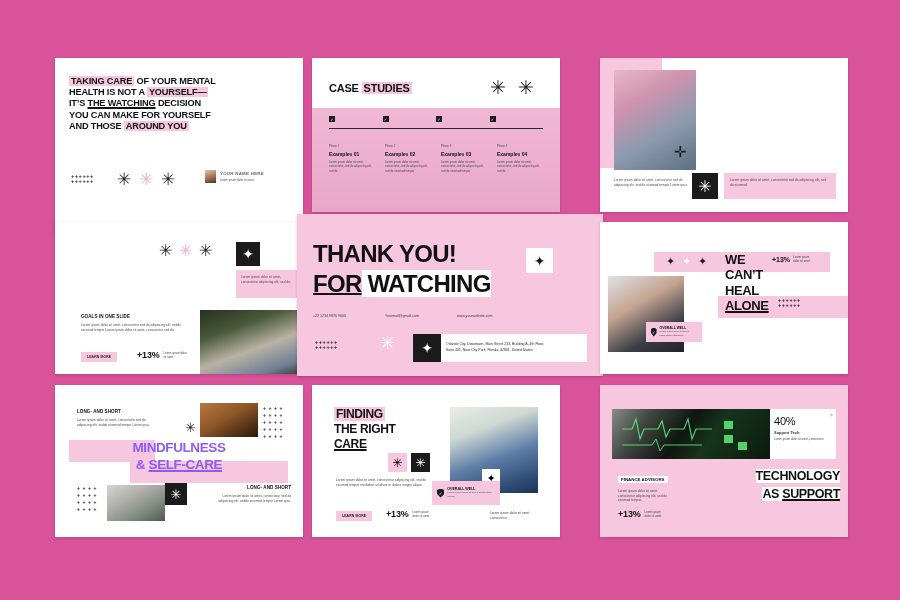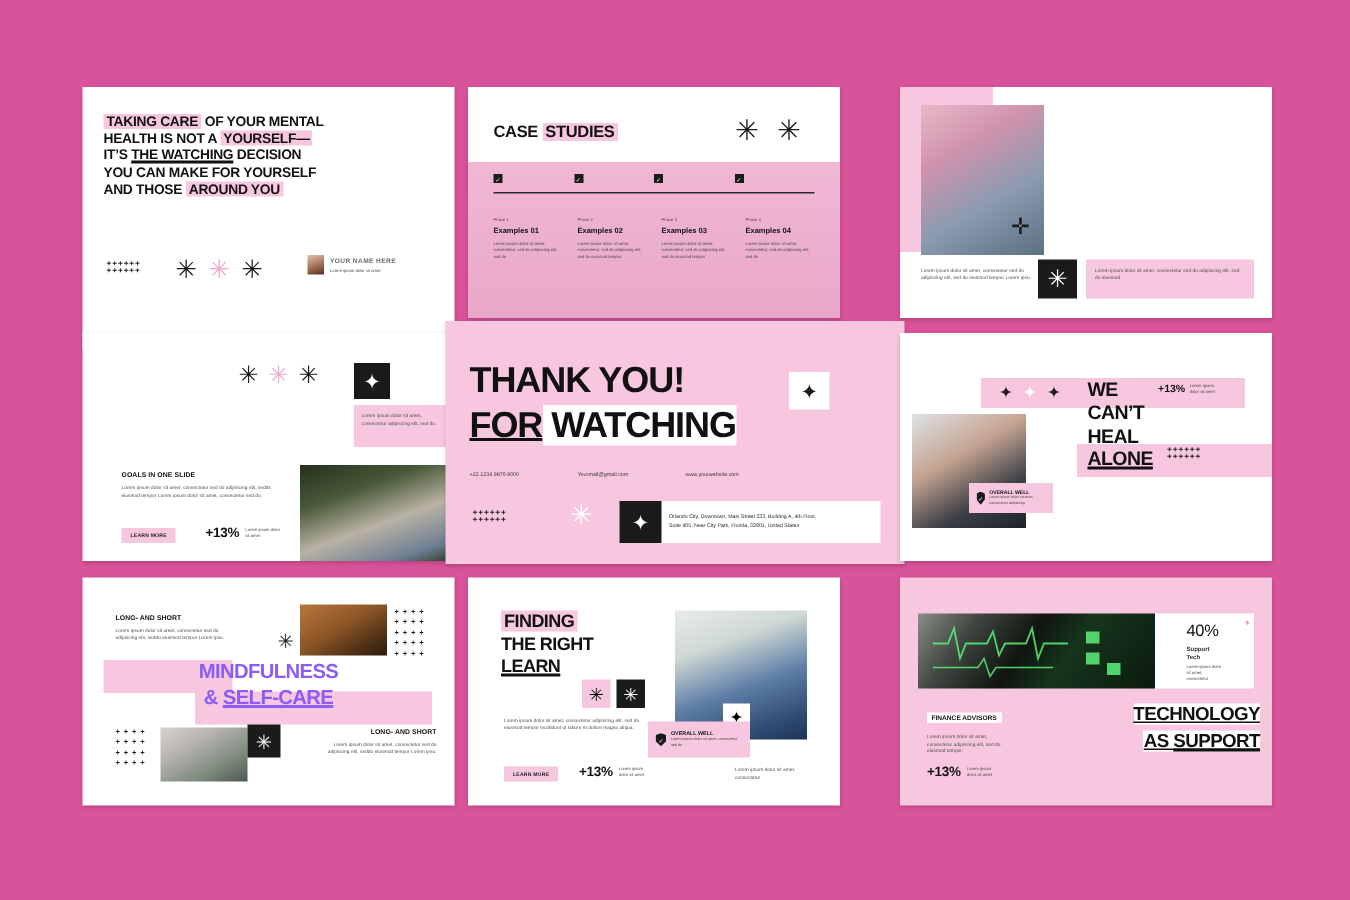--- a/index.html
+++ b/index.html
@@ -292,21 +292,21 @@
     <div style="position:absolute; left:160px; top:100px; width:76px; text-align:right;">
       <div class="lbl">LONG- AND SHORT</div>
       <div class="tiny" style="margin-top:4px;">Lorem ipsum dolor sit amet, consectetur sed do adipiscing elit, seddo eiusmod tempor Lorem ipsu.</div>
     </div>
   </div>
 
   <div class="slide" style="left:312px; top:385px; width:248px; height:152px;">
     <div class="s8-title" style="position:absolute; left:22px; top:22px; width:118px;">
       <div><span class="hl">FINDING</span></div>
       <div>THE RIGHT</div>
-      <div><span class="ul">LEARN</span></div>
+      <div><span class="ul">CARE</span></div>
     </div>
     <div style="position:absolute; left:76px; top:68px; width:19px; height:19px; background:#f6c7de; display:flex; align-items:center; justify-content:center; font-size:12px;">✳</div>
     <div class="blk" style="position:absolute; left:99px; top:68px; width:19px; height:19px; display:flex; align-items:center; justify-content:center; font-size:12px;">✳</div>
 
     <div class="tiny" style="position:absolute; left:24px; top:93px; width:96px;">Lorem ipsum dolor sit amet, consectetur adipiscing elit, sed do eiusmod tempor incididunt ut labore et dolore magna aliqua.</div>
 
     <div class="btn" style="position:absolute; left:24px; top:126px;">LEARN MORE</div>
     <div style="position:absolute; left:74px; top:124px; display:flex; align-items:center; gap:4px;">
       <span class="pct">+13%</span>
       <span class="tiny2" style="width:22px;">Lorem ipsum dolor sit amet</span>
@@ -332,36 +332,36 @@
     <div class="photo ph-mon" style="position:absolute; left:12px; top:24px; width:158px; height:50px;">
       <svg class="ekg" viewBox="0 0 158 50" preserveAspectRatio="none">
         <polyline points="10,20 20,20 24,10 28,30 32,20 46,20 50,12 54,28 58,20 72,20 76,10 80,30 84,20 100,20" fill="none" stroke="#5ef07a" stroke-width="1.2"></polyline>
         <polyline points="10,36 40,36 44,30 48,42 52,36 90,36" fill="none" stroke="#5ef07a" stroke-width="1"></polyline>
         <rect x="112" y="12" width="9" height="8" fill="#5ef07a"></rect>
         <rect x="112" y="26" width="9" height="8" fill="#5ef07a"></rect>
         <rect x="126" y="33" width="9" height="8" fill="#5ef07a"></rect>
       </svg>
     </div>
 
-    <div style="position:absolute; left:170px; top:24px; width:66px; height:50px; background:#fff; padding:6px 21px;">
+    <div style="position:absolute; left:170px; top:24px; width:66px; height:50px; background:#fff; padding:6px 4px;">
       <div style="font-size:11px; font-weight:400; color:#111; letter-spacing:-.02em;">40%</div>
       <div style="font-size:4px; font-weight:600; color:#333; margin-top:3px;">Support Tech</div>
       <div class="tiny2" style="margin-top:2px;">Lorem ipsum dolor sit amet, consectetur</div>
     </div>
     <span style="position:absolute; left:229px; top:26px; font-size:6px; color:#e9a3c4;">✦</span>
 
     <div style="position:absolute; left:18px; top:82px; width:56px;">
       <div style="background:#fff; display:inline-block; padding:1px 3px; font-size:4.4px; font-weight:800; color:#111;">FINANCE ADVISORS</div>
       <div class="tiny" style="margin-top:4px;">Lorem ipsum dolor sit amet, consectetur adipiscing elit, sed do eiusmod tempor.</div>
     </div>
 
     <div style="position:absolute; left:18px; top:124px; display:flex; align-items:center; gap:4px;">
       <span class="pct">+13%</span>
       <span class="tiny2" style="width:22px;">Lorem ipsum dolor sit amet</span>
     </div>
 
-    <div class="s9-title" style="position:absolute; left:82px; top:84px; width:158px; text-align:right;text-decoration:underline;">
+    <div class="s9-title" style="position:absolute; left:82px; top:84px; width:158px; text-align:right;">
       <div><span style="background:#fff;">TECHNOLOGY</span></div>
       <div style="margin-top:2px;"><span style="background:#fff;">AS </span><span class="ul" style="background:#fff;">SUPPORT</span></div>
     </div>
   </div>
 
 </div>
 
 </body></html>

